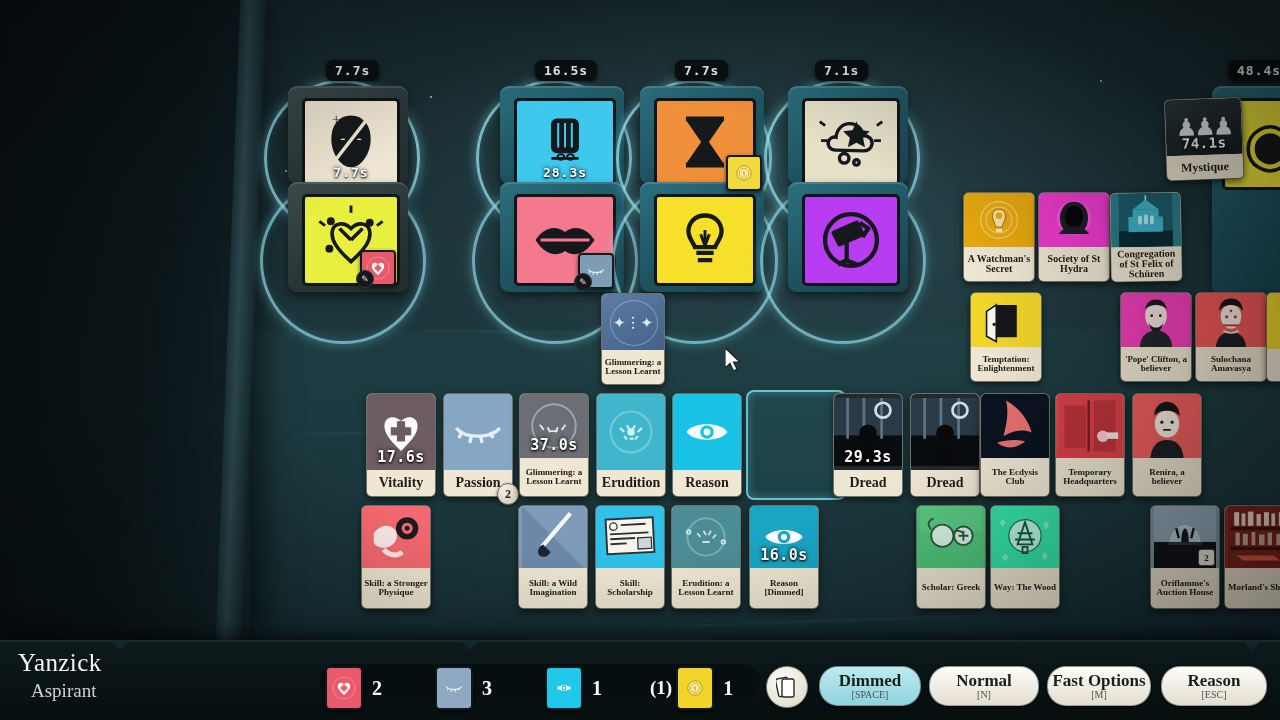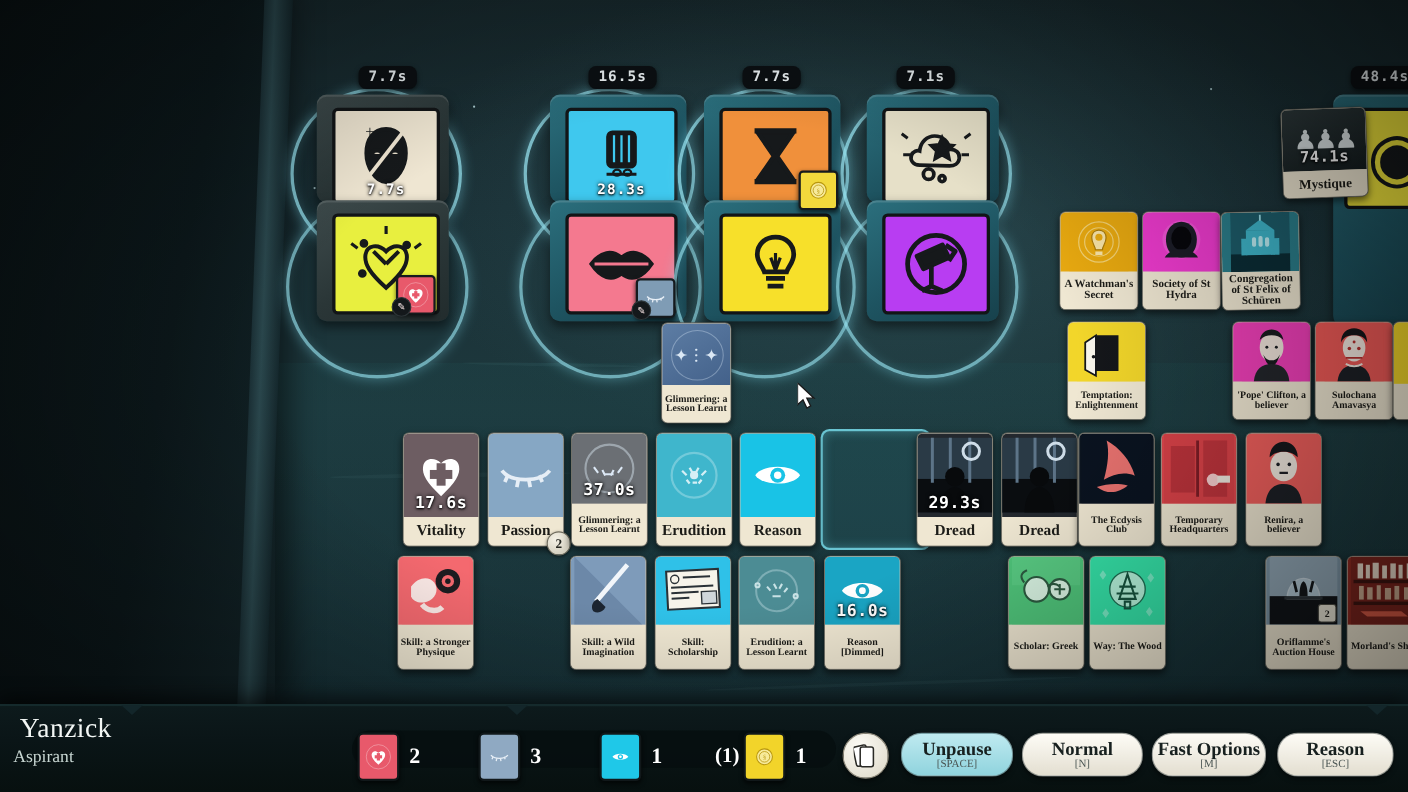--- a/index.html
+++ b/index.html
@@ -74,21 +74,21 @@
     background:rgba(40,110,120,.22);box-shadow:0 0 10px rgba(110,215,235,.35) inset;}
 
   
   .bottombar{position:absolute;left:0;bottom:0;width:1280px;height:78px;
     background:linear-gradient(180deg,#0d1a1c 0%,#0a1517 40%,#07100f 100%);
     border-top:2px solid #152a2c;box-shadow:0 -6px 16px rgba(0,0,0,.6);}
   .bb-notch{position:absolute;top:-1px;width:0;height:0;border-left:10px solid transparent;
     border-right:10px solid transparent;border-top:9px solid #13262a;}
   .pname{position:absolute;left:18px;top:7px;color:#f2f6f4;font-size:25px;font-weight:400;
     font-family:"Liberation Serif",serif;letter-spacing:.4px;}
-  .prole{position:absolute;left:12px;top:38px;color:#c8d6d2;font-size:16px;
+  .prole{position:absolute;left:31px;top:38px;color:#c8d6d2;font-size:19px;
     font-family:"Liberation Serif",serif;}
   .track{position:absolute;height:34px;border-radius:17px;background:rgba(6,14,15,.85);}
   .res{position:absolute;display:flex;align-items:center;}
   .res .chip{width:34px;height:40px;border-radius:5px;border:2px solid #11181a;
     display:flex;align-items:center;justify-content:center;box-shadow:0 2px 4px rgba(0,0,0,.6);}
   .res .num{color:#fff;font-size:20px;font-weight:700;margin-left:9px;font-family:"Liberation Serif",serif;}
   .res .paren{color:#fff;font-size:19px;font-weight:700;margin-right:4px;font-family:"Liberation Serif",serif;}
   .deckbtn{position:absolute;width:40px;height:40px;border-radius:50%;
     background:radial-gradient(circle at 35% 28%,#fbfaf4,#ddd8c8);border:1px solid #8d887a;
     display:flex;align-items:center;justify-content:center;box-shadow:0 2px 5px rgba(0,0,0,.55);}
@@ -810,21 +810,21 @@
         </div>
       </div>
     <div class="deckbtn" style="left:766px;top:24px;">
       <svg width="22" height="24" viewBox="0 0 22 24">
         <rect x="1" y="3" width="12" height="18" rx="2" fill="#ffffff" stroke="#2a2a26" stroke-width="1.4" transform="rotate(-12 7 12)"></rect>
         <rect x="6" y="4" width="12" height="18" rx="2" fill="#ffffff" stroke="#2a2a26" stroke-width="1.4"></rect>
       </svg>
     </div>
     <div id="controls">
         <div class="ctrlbtn cyan" style="left:819px;top:24px;width:100px;">
-      <div class="t">Unpause</div>
+      <div class="t">Dimmed</div>
       <div class="k">[SPACE]</div>
     </div>
         <div class="ctrlbtn pale" style="left:929px;top:24px;width:108px;">
       <div class="t">Normal</div>
       <div class="k">[N]</div>
     </div>
         <div class="ctrlbtn pale" style="left:1047px;top:24px;width:102px;">
       <div class="t">Fast Options</div>
       <div class="k">[M]</div>
     </div>

